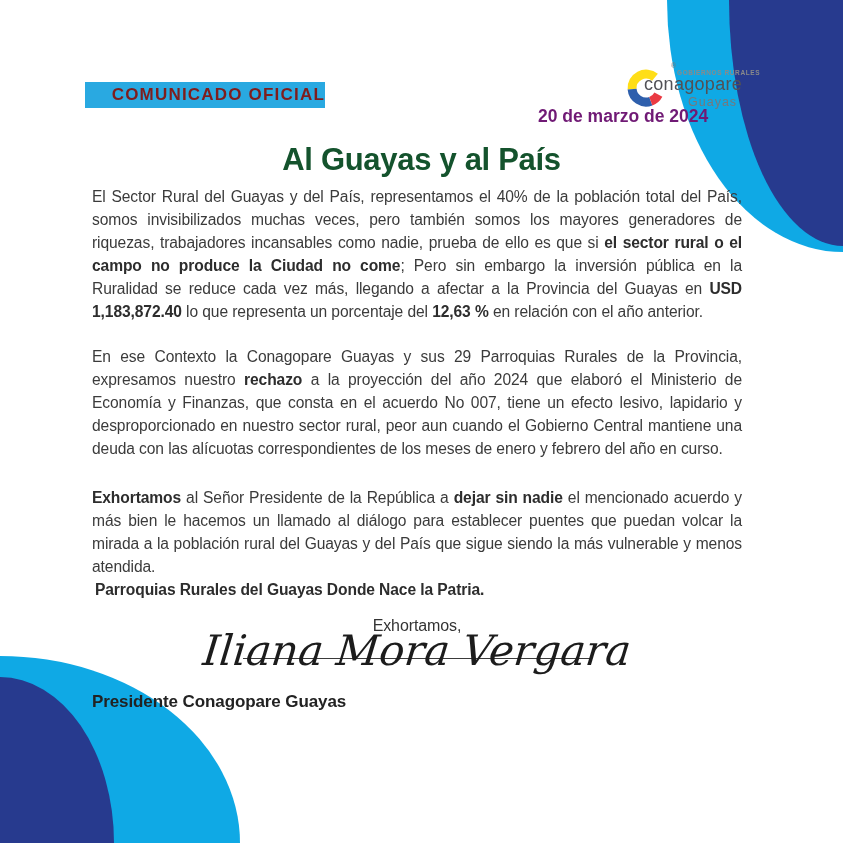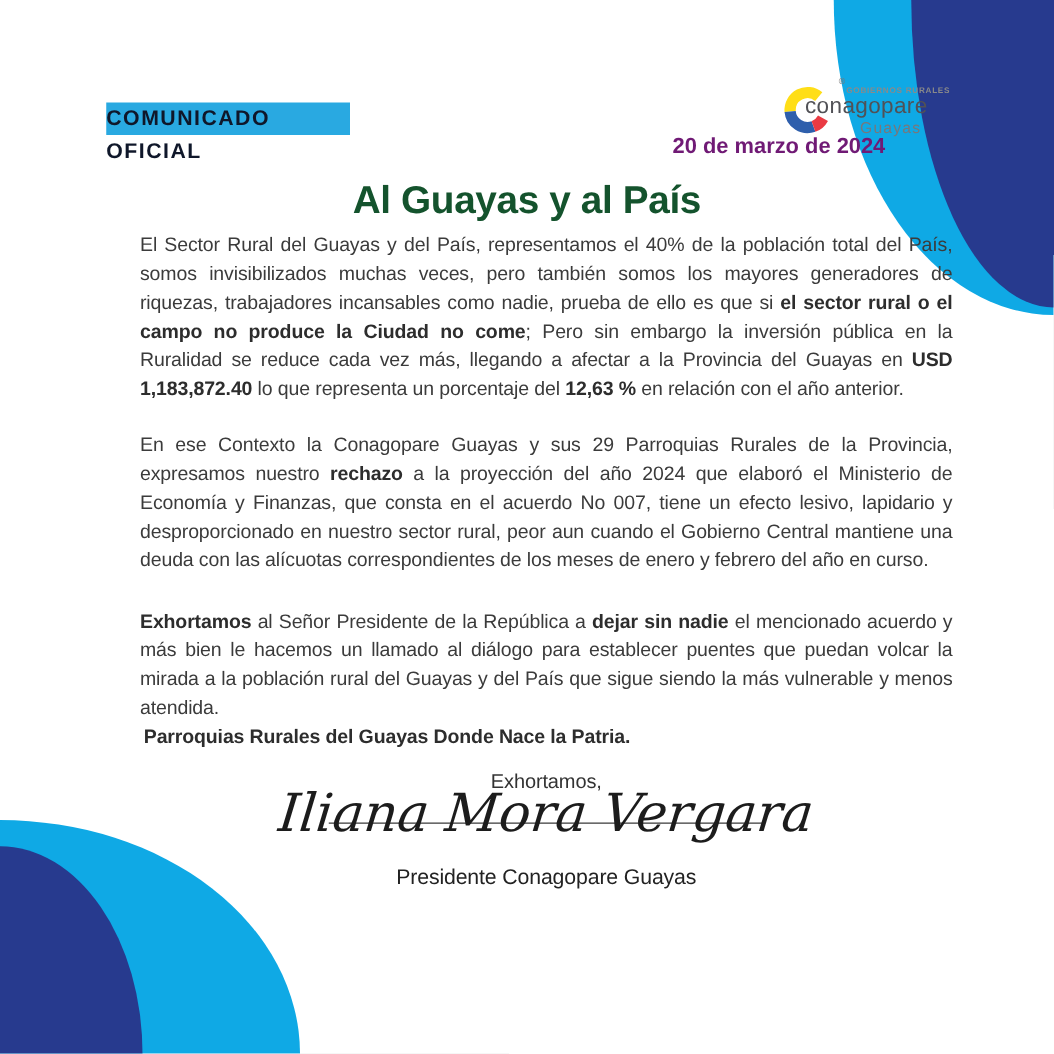--- a/index.html
+++ b/index.html
@@ -12,59 +12,59 @@
     margin:0 auto;
   }
   
   .corner{position:absolute;}
   .tr-cyan{top:0;right:0;width:176px;height:252px;background:#0fa9e5;border-bottom-left-radius:100% 100%;}
   .tr-navy{top:0;right:0;width:114px;height:246px;background:#273a8e;border-bottom-left-radius:100% 100%;}
   .bl-cyan{bottom:0;left:0;width:240px;height:187px;background:#0fa9e5;border-top-right-radius:100% 100%;}
   .bl-navy{bottom:0;left:0;width:114px;height:166px;background:#273a8e;border-top-right-radius:100% 100%;}
   
   .banner{
-    position:absolute;left:85px;top:82px;width:195px;height:26px;
-    background:#29a9e1;color:#0f172a;
+    position:absolute;left:85px;top:82px;width:240px;height:26px;
+    background:#29a9e1;color:#7f1d1d;
     font-weight:bold;font-size:17px;letter-spacing:1.2px;
-    text-align:left;line-height:26px;
+    text-align:right;line-height:26px;
   }
   .logo-ring{position:absolute;left:626px;top:68px;width:40px;height:40px;}
   .logo-reg{position:absolute;left:671px;top:62px;font-size:7px;color:#777;}
   .logo-top-text{position:absolute;left:677px;top:69px;font-size:6.5px;font-weight:bold;letter-spacing:.6px;color:#8a8a8a;}
   .logo-name{position:absolute;left:644px;top:74px;font-size:18px;font-weight:normal;letter-spacing:.3px;color:#515156;}
   .logo-sub{position:absolute;left:688px;top:95px;font-size:12.5px;font-weight:normal;letter-spacing:1px;color:#77787c;}
   .date{
     position:absolute;right:85px;top:106px;width:220px;
     text-align:left;font-size:17.5px;font-weight:bold;color:#701a75;
   }
   
   .title{
     position:absolute;left:0;top:142px;width:100%;margin:0;
     text-align:center;font-size:31px;font-weight:bold;color:#14532d;letter-spacing:-.3px;
   }
   .content{
-    position:absolute;left:112px;top:185px;width:650px;
+    position:absolute;left:92px;top:185px;width:650px;
     font-size:15.6px;line-height:23px;color:#3b3b3b;
     text-align:justify;letter-spacing:-.1px;
   }
   .content p{margin:0;}
   .content p.p1{margin-bottom:22px;}
   .content p.p2{margin-bottom:26px;}
   .content .b{font-weight:bold;color:#2d2d2d;}
   .tagline{font-weight:bold;color:#2d2d2d;padding-left:3px;text-align:left;}
   
   .closing{margin-top:13px;text-align:center;font-size:16px;color:#333;}
   .sig-name{
     margin-top:2px;text-align:center;
     font-family:"DejaVu Serif","Liberation Serif",serif;
     font-style:italic;font-size:42px;color:#1c1c1c;
     transform:skewX(-6deg);
   }
   .sig-line{width:348px;margin:-4px auto 6px auto;border-top:1.5px solid #3a3a3a;height:0;}
-  .sig-title{text-align:center;font-size:17px;font-weight:normal;color:#222;margin-top:31px;}
+  .sig-title{font-size:17px;font-weight:bold;color:#222;margin-top:31px;}
 </style>
 </head>
 <body>
 
 <div class="page">
 
   <div class="corner tr-cyan"></div>
   <div class="corner tr-navy"></div>
   <div class="corner bl-cyan"></div>
   <div class="corner bl-navy"></div>

